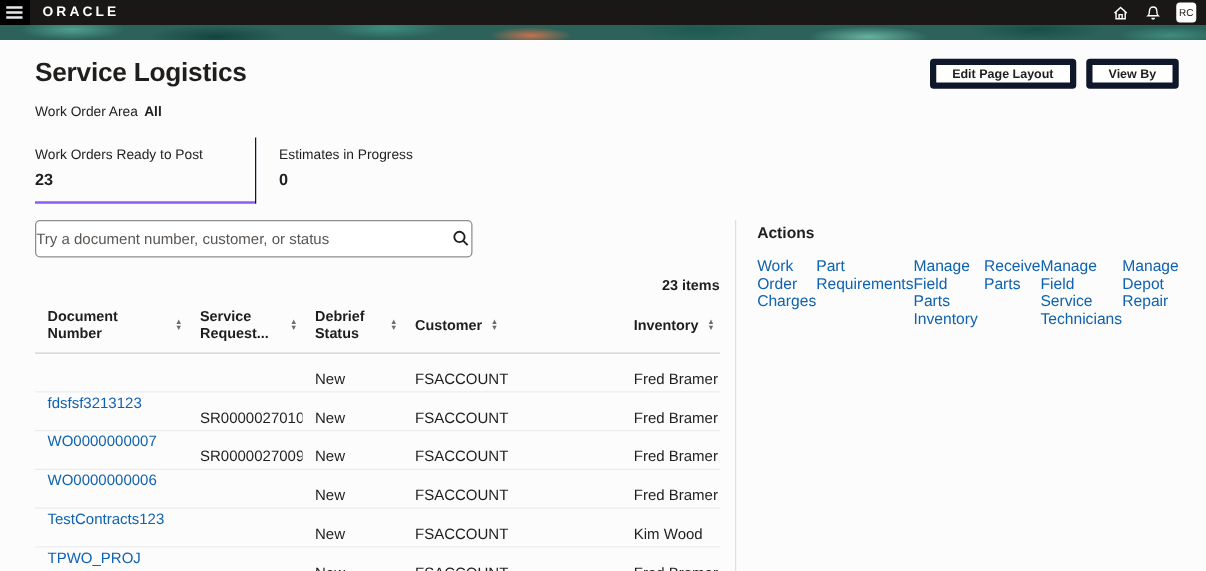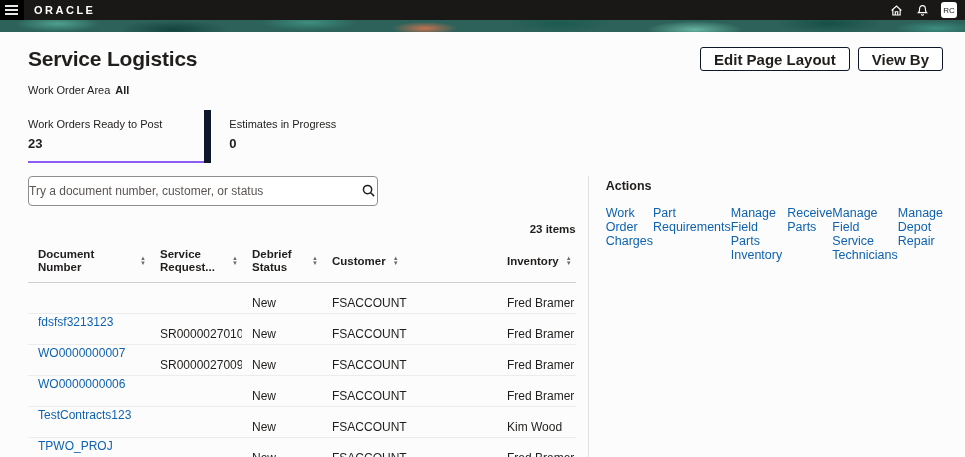--- a/index.html
+++ b/index.html
@@ -42,33 +42,33 @@
       radial-gradient(ellipse 90px 16px at 86% 30%, #174f47 0%, rgba(23,79,71,0) 60%),
       radial-gradient(ellipse 70px 12px at 97% 70%, #3e8d7f 0%, rgba(62,141,127,0) 60%);
   }
 
   
   .page { padding: 0 22px 0 28px; }
   .title-row { display: flex; align-items: flex-start; padding-top: 15px; }
   .page-title { font-size: 21px; font-weight: 700; letter-spacing: -0.2px; }
   .title-buttons { margin-left: auto; display: flex; gap: 8px; }
   .btn {
-    background: #fff; border: 1px solid #0f172a; border-radius: 3px;
-    height: 24px; padding: 0 13px; font-size: 15px; font-weight: 700;
+    background: #fff; border: 5px solid #0f172a; border-radius: 3px;
+    height: 24px; padding: 0 13px; font-size: 10px; font-weight: 700;
     color: #201e1c; cursor: pointer; font-family: inherit;
   }
 
   .filter-row { margin-top: 13px; font-size: 11px; color: #201e1c; cursor: pointer; display:inline-flex; gap:5px;}
   .filter-value { font-weight: 700; }
 
   
   .tabs { display: flex; margin-top: 12px; }
   .tab { padding: 8px 20px 10px 0; cursor: pointer; }
   .tab.active { border-bottom: 2px solid #8b5cf6; padding-right: 42px; }
-  .tab + .tab { border-left: 7px solid #0f172a; padding-left: 18px; }
+  .tab + .tab { border-left: 1px solid #0f172a; padding-left: 18px; }
   .tab-label { font-size: 11px; color: #201e1c; }
   .tab-value { font-size: 13px; font-weight: 700; margin-top: 6px; }
 
   
   .content { display: flex; margin-top: 13px; }
   .left-col { width: 605px; border-right: 1px solid #e0e0e0; padding-right: 12px; min-height: 300px; }
   .right-col { padding-left: 17px; padding-top: 3px; }
 
   
   .search-box {

